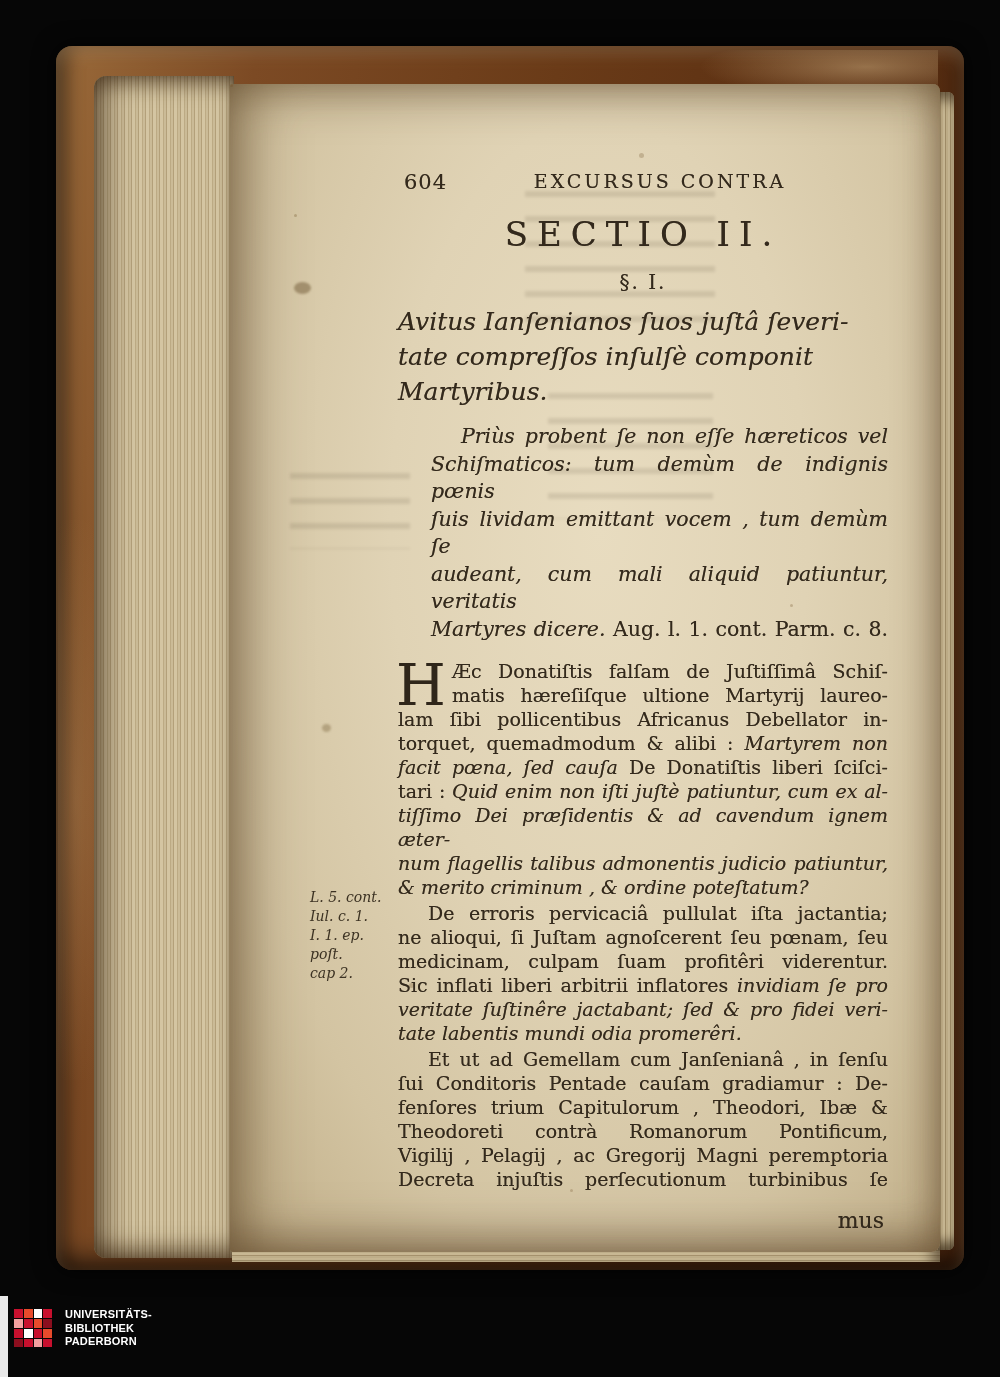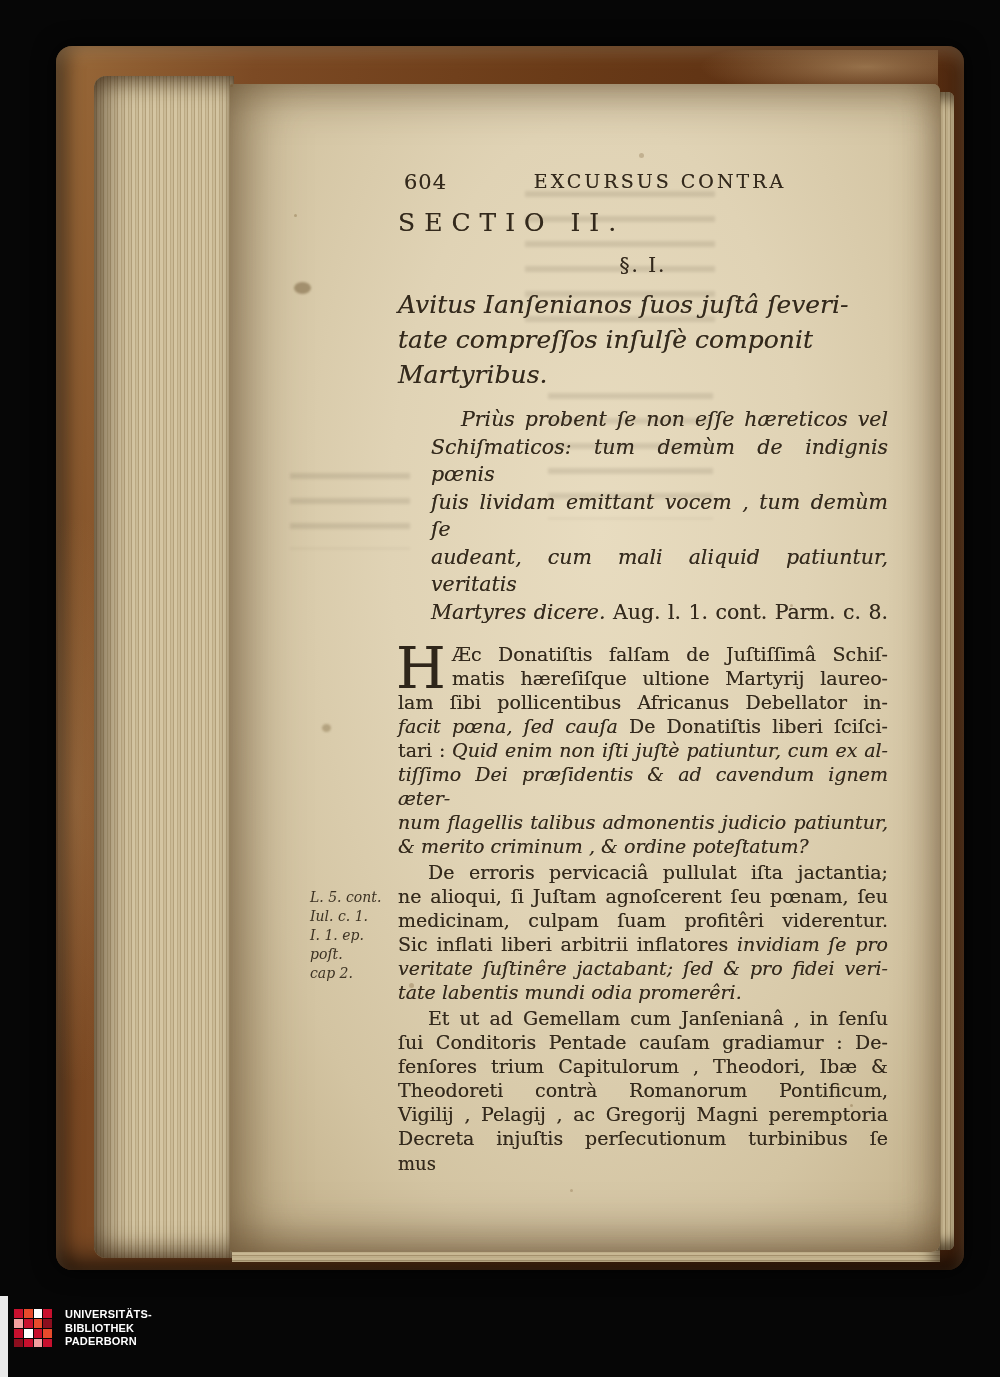--- a/index.html
+++ b/index.html
@@ -66,34 +66,34 @@
     box-shadow: 64px 130px 0 0 rgba(115,85,45,.32), 410px 70px 0 1px rgba(115,85,45,.28),
                 560px 520px 0 0 rgba(115,85,45,.3), 180px 900px 0 1px rgba(115,85,45,.3),
                 620px 1020px 0 0 rgba(115,85,45,.33), 340px 1105px 0 0 rgba(115,85,45,.28);
   }
   
   .text-column { position:absolute; left:168px; top:86px; width:490px;
     text-shadow:0 0 .6px rgba(45,35,20,.55); }
   .running-header { position:relative; height:26px; font-size:19px; letter-spacing:3px; }
   .page-number { position:absolute; left:6px; top:0; font-size:21px; letter-spacing:1px; }
   .running-title { text-align:center; padding-left:34px; }
-  .section-heading { margin-top:12px; font-size:25px; letter-spacing:9px; }
+  .section-heading { margin-top:18px; text-align:center; font-size:34px; letter-spacing:9px; }
   .section-mark { margin-top:16px; text-align:center; font-size:20px; letter-spacing:2px; }
   .title-block { margin-top:10px; font-style:italic; font-size:25px; line-height:35px; text-align:left; }
   .epigraph { margin-top:14px; font-size:20.5px; line-height:27.5px;margin-left:33px; }
   .body-block { margin-top:16px; font-size:19px; line-height:24px; }
   .para { position:relative; }
   .para + .para { margin-top:2px; }
   .epigraph .tline, .plines .tline { text-align:justify; text-align-last:justify; }
   .tline.last { text-align-last:left; }
   .tline.ind { text-indent:30px; }
   .it { font-style:italic; }
   .dropcap { position:absolute; left:-2px; top:1px; font-size:57px; line-height:50px; color:#2f261a; }
   .para-dropcap .plines .tline:nth-child(-n+2) { padding-left:54px; }
-  .catchword-row { margin-top:2px; font-size:18px; padding-right:4px; }
+  .catchword-row { text-align:right; margin-top:18px; font-size:22px; padding-right:4px; }
   .margin-note { position:absolute; left:80px; top:804px; width:88px;
     font-size:14px; line-height:19px; font-style:italic; color:#3c3223; }
   
   .white-strip { position:absolute; left:0; top:1296px; width:8px; height:81px; background:#e9e9e9; }
   .library-stamp { position:absolute; left:14px; top:1308px; display:flex; gap:13px; align-items:center; }
   .logo-grid { width:38px; height:38px; display:grid; grid-template-columns:repeat(4,1fr);
     grid-template-rows:repeat(4,1fr); gap:1px; }
   .logo-grid span { display:block; }
   .library-name { color:#fff; font:700 11px/13.5px "Liberation Sans",sans-serif; letter-spacing:.2px; }
 </style>
@@ -152,20 +152,21 @@
         </div>
 
       <div class="body-block">
 
         <div class="para para-dropcap">
           <span class="dropcap">H</span>
           <div class="plines">
               <div class="tline"><span>Æc Donatiſtis falſam de Juſtiſſimâ Schiſ-</span></div>
               <div class="tline"><span>matis hæreſiſque ultione Martyrij laureo-</span></div>
               <div class="tline"><span>lam ſibi pollicentibus Africanus Debellator in-</span></div>
+              <div class="tline"><span>torquet, quemadmodum &amp; alibi : </span><span class="it">Martyrem non</span></div>
               <div class="tline"><span class="it">facit pœna, ſed cauſa</span><span> De Donatiſtis liberi ſciſci-</span></div>
               <div class="tline"><span>tari : </span><span class="it">Quid enim non iſti juſtè patiuntur, cum ex al-</span></div>
               <div class="tline"><span class="it">tiſſimo Dei præſidentis &amp; ad cavendum ignem æter-</span></div>
               <div class="tline"><span class="it">num flagellis talibus admonentis judicio patiuntur,</span></div>
               <div class="tline last"><span class="it">&amp; merito criminum , &amp; ordine poteſtatum?</span></div>
             </div>
         </div>
 
         <div class="para">
           <div class="plines">

